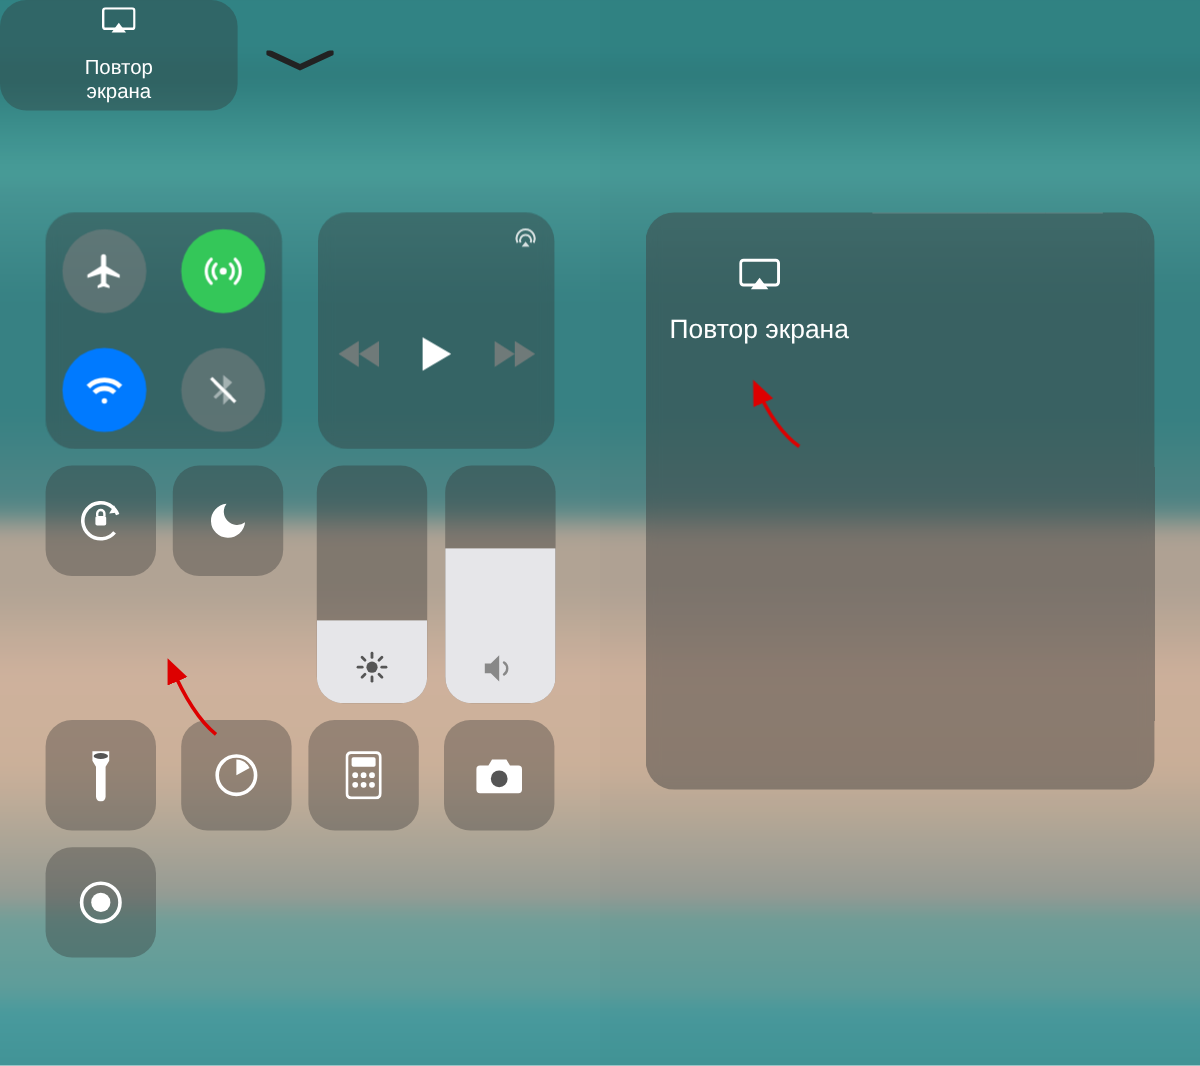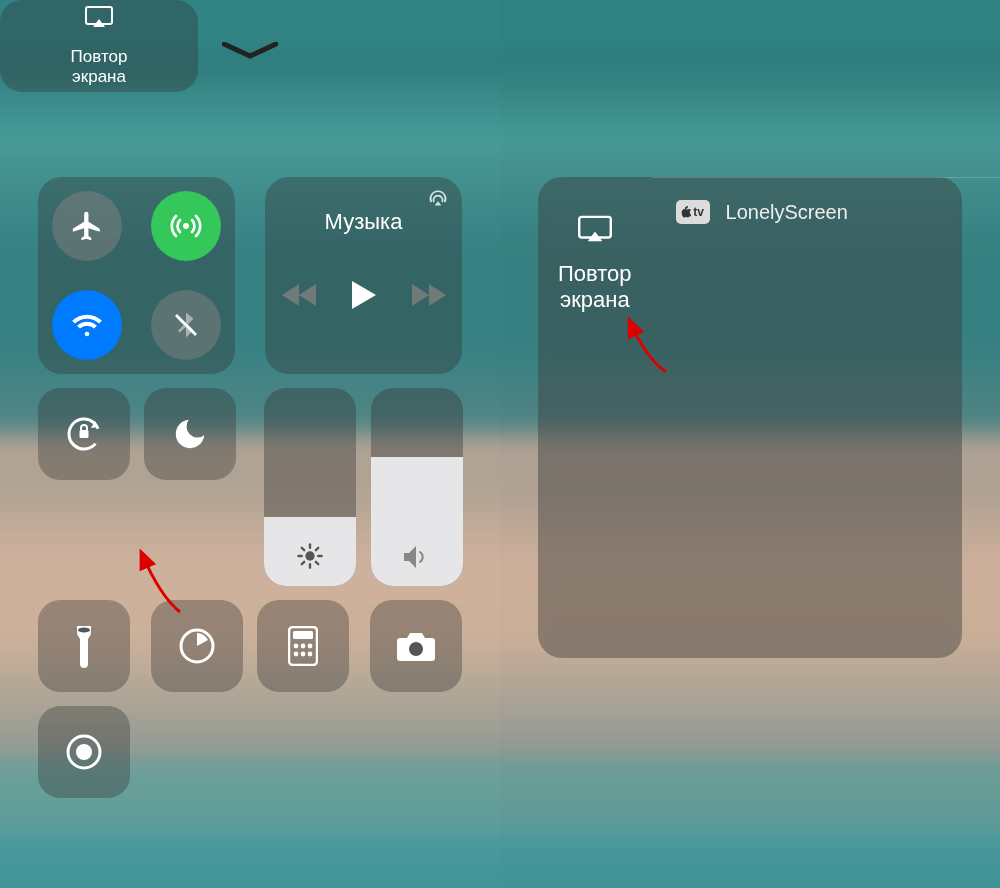--- a/index.html
+++ b/index.html
@@ -111,21 +111,20 @@
       </div>
 
       <div class="card media">
         <div class="airplay-badge">
           <svg width="20" height="18" viewBox="0 0 24 20">
               <path d="M4 15a9 9 0 1 1 16 0" fill="none" stroke="#fff" stroke-width="2"></path>
               <path d="M7 15a5.5 5.5 0 1 1 10 0" fill="none" stroke="#fff" stroke-width="2"></path>
               <path d="M12 14l4 5H8z" fill="#fff"></path>
             </svg>
         </div>
-        <div class="title">Музыка</div>
         <div class="pbar">
           <span><svg width="34" height="22" viewBox="0 0 34 22">
                 <path d="M17 0v22L0 11zM34 0v22L17 11z" fill="#6f7a79"></path>
               </svg></span>
           <span><svg width="24" height="28" viewBox="0 0 24 28">
                 <path d="M0 0v28l24-14z" fill="#fff"></path>
               </svg></span>
           <span><svg width="34" height="22" viewBox="0 0 34 22">
                 <path d="M0 0v22l17-11zM17 0v22l17-11z" fill="#6f7a79"></path>
               </svg></span>
@@ -237,29 +236,20 @@
     <div class="scrim"></div>
 
     <div class="modal">
       <div class="hdr">
         <svg width="34" height="28" viewBox="0 0 28 22">
             <rect x="1" y="1" width="26" height="17" rx="2" fill="none" stroke="#fff" stroke-width="2"></rect>
             <path d="M14 13l6 8H8z" fill="#fff"></path>
           </svg>
         <div class="t">Повтор экрана</div>
       </div>
-      <div class="row">
-        <div class="badge">
-          <svg width="10" height="12" viewBox="0 0 10 12">
-              <path d="M7 0c.1 1-.3 1.9-1 2.5C5.4 3 4.6 3.4 3.8 3.3 3.7 2.3 4.1 1.4 4.8.8 5.4.3 6.3-.1 7 0zM8.7 9.8c-.4.9-.9 1.7-1.7 1.8-.8 0-1-.5-1.9-.5s-1.2.5-1.9.5c-.8 0-1.4-1-1.8-1.8C.5 8 .3 5.3 1.5 4c.6-.7 1.5-1.1 2.4-1.1.8 0 1.3.5 2 .5s1.2-.6 2.1-.5c.8 0 1.6.4 2.1 1.1-.8.5-1.3 1.3-1.3 2.3 0 1.2.7 2.2 1.7 2.6-.2.6-.5 1.2-.8 1.9z" fill="#333"></path>
-            </svg>
-          <span style="font-weight:600">tv</span>
-        </div>
-        <div class="label">LonelyScreen</div>
-      </div>
       <div class="row empty"></div>
       <div class="row empty"></div>
       <div class="row empty"></div>
       <div class="row empty" style="border-bottom:0"></div>
     </div>
 
     <svg class="arrow" style="left:118px;top:316px" width="60" height="60">
       <defs>
           <marker id="ah2" markerWidth="8" markerHeight="8" refX="5" refY="3" orient="auto">
             <path d="M0 0L7 3L0 6z" fill="#d00"></path>

